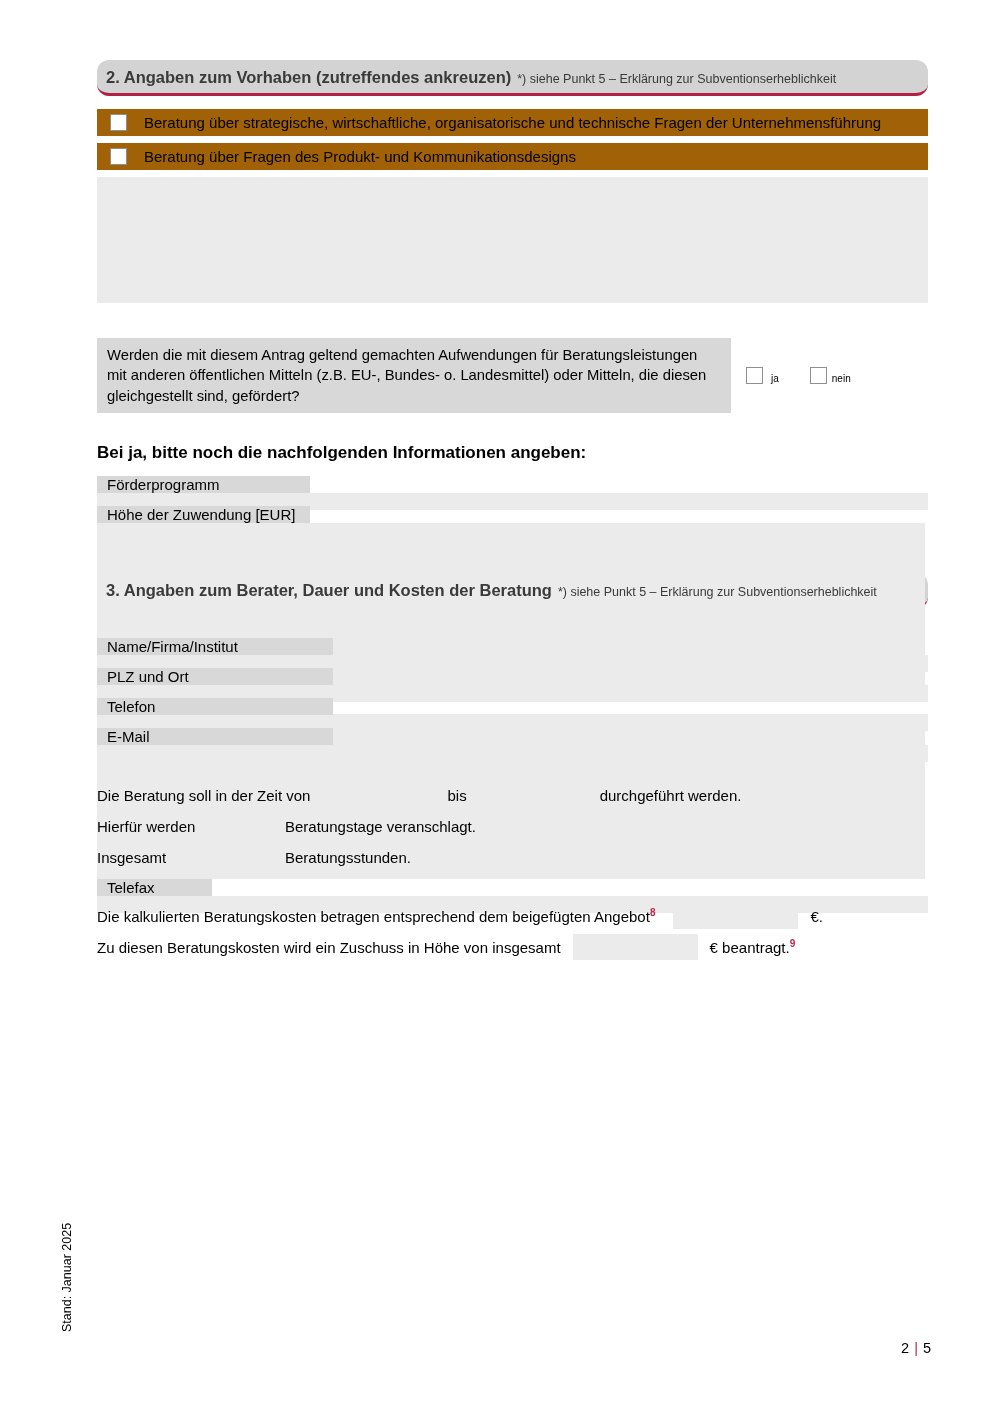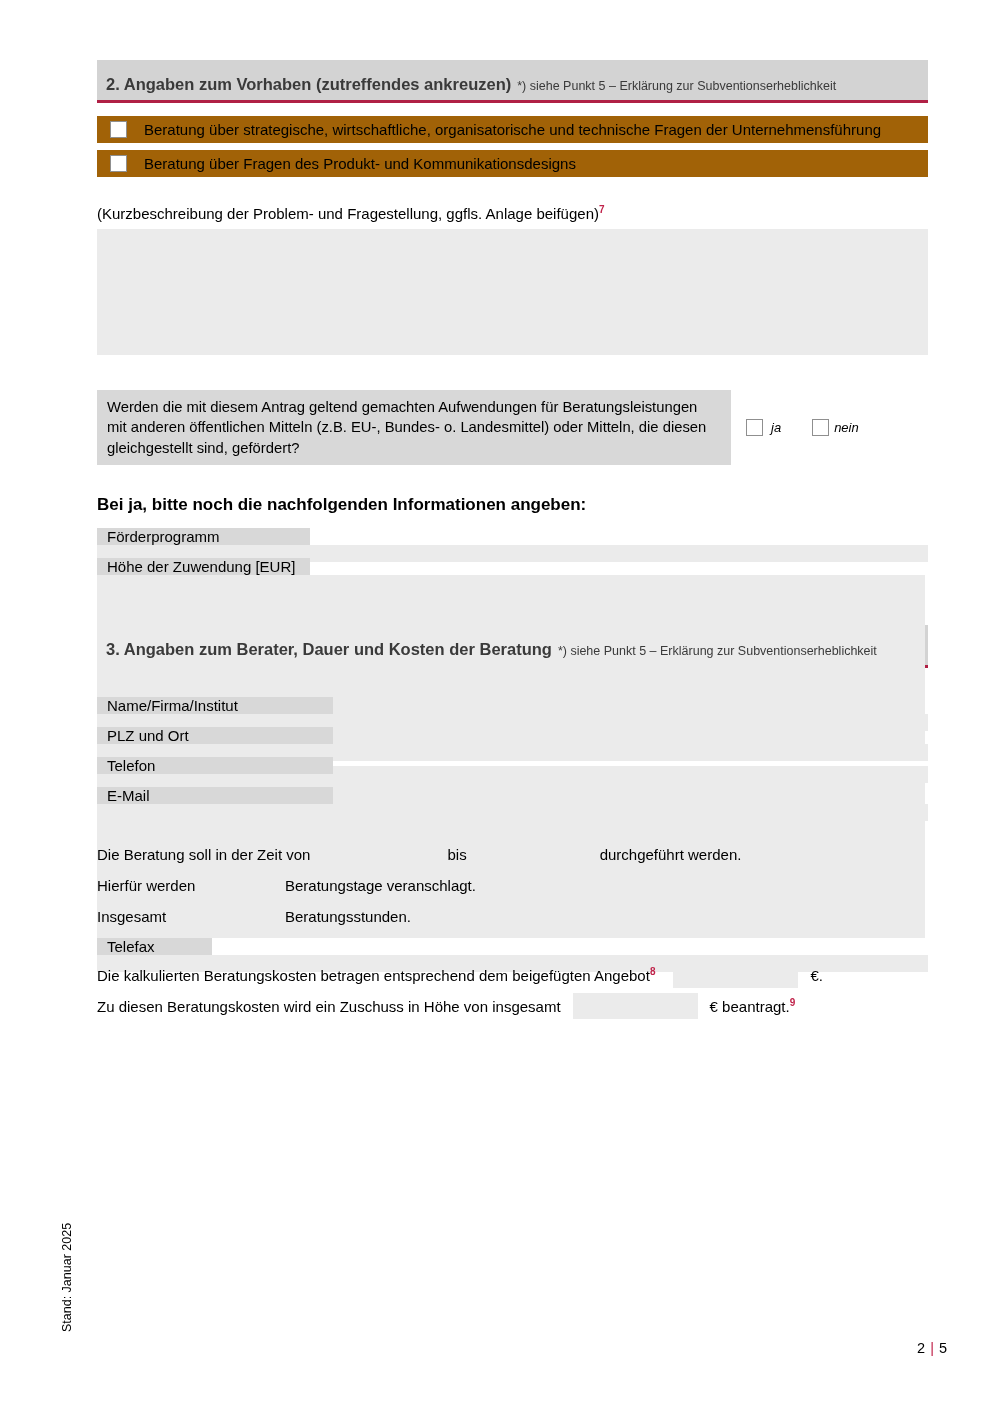--- a/index.html
+++ b/index.html
@@ -6,21 +6,21 @@
   .page{
     position:relative;width:1000px;height:1414px;background:#ffffff;
     font-family:"Liberation Sans","DejaVu Sans",sans-serif;color:#000;
     overflow:hidden;margin:0 auto;
   }
   .content{position:absolute;left:97px;top:0;width:831px;}
 
   
   .sec-header{
     margin-top:0;background:#d3d3d3;border-bottom:3px solid #b02045;
-    padding:15px 10px 6px 9px;box-sizing:border-box;
+    padding:8px 10px 6px 9px;box-sizing:border-box;border-radius:12px;
   }
   .sec-title{font-size:16.5px;font-weight:bold;color:#3a3a3a;}
   .sec-suffix{font-size:12.5px;color:#3a3a3a;margin-left:6px;}
 
   
   .cb-row{
     background:#a16207;height:27px;display:flex;align-items:center;
     padding-left:13px;margin-bottom:7px;font-size:15px;box-sizing:border-box;
   }
   .cb{
@@ -35,21 +35,21 @@
     display:block;margin-top:7px;width:831px;height:126px;background:#ebebeb;
     border:none;resize:none;box-sizing:border-box;font-family:inherit;font-size:15px;padding:6px 8px;
   }
 
   
   .fund-q{display:flex;align-items:center;margin-top:35px;}
   .q-box{
     width:634px;background:#d8d8d8;padding:7px 10px;font-size:14.8px;
     line-height:1.38;box-sizing:border-box;
   }
-  .yn{display:flex;align-items:center;margin-left:15px;font-size:13px;font-style:italic;}
+  .yn{display:flex;align-items:flex-end;margin-left:15px;font-size:10px;}
   .yn .cb{margin-right:8px;}
   .yn .lbl{margin-right:31px;}
   .yn .lbl:last-child{margin-right:0;}
   .yn .cb.nein{margin-right:5px;}
 
   .bold-note{margin:30px 0 0 0;font-size:17px;font-weight:bold;}
 
   
   .tbl{margin-top:13px;}
   .t-row{display:flex;height:27px;margin-bottom:3px;font-size:15px;flex-direction:column;}
@@ -73,21 +73,21 @@
   .line .txt{flex:0 0 auto;}
   .fw125{width:125px;} .fw121{width:121px;}
 
   .mt27{margin-top:27px;} .mt40{margin-top:40px;} .mt29{margin-top:29px;} .mt33{margin-top:33px;}
 
   
   .stand{
     position:absolute;left:60px;top:1332px;width:120px;font-size:12.5px;
     transform:rotate(-90deg);transform-origin:0 0;white-space:nowrap;color:#000;
   }
-  .pagenum{position:absolute;top:1340px;right:53px;font-size:14.5px;}
+  .pagenum{position:absolute;top:1340px;right:69px;font-size:14.5px;}
   .pagenum .sep{color:#c0234a;margin:0 5px;}
 </style>
 </head>
 <body>
 
 <div class="page">
   <div class="content">
 
     <div class="sec-header" style="margin-top:60px">
       <span class="sec-title">2. Angaben zum Vorhaben (zutreffendes ankreuzen)</span><span class="sec-suffix">*) siehe Punkt 5 – Erklärung zur Subventionserheblichkeit</span>
@@ -95,21 +95,20 @@
 
     <div class="cb-row" style="margin-top:13px">
       <span class="cb"></span>
       <span>Beratung über strategische, wirtschaftliche, organisatorische und technische Fragen der Unternehmensführung</span>
     </div>
     <div class="cb-row">
       <span class="cb"></span>
       <span>Beratung über Fragen des Produkt- und Kommunikationsdesigns</span>
     </div>
 
-    <p class="desc-label"><span>(Kurzbeschreibung der Problem- und Fragestellung, ggfls. Anlage beifügen)</span><sup class="fn">7</sup></p>
     <textarea class="big-field" aria-label="(Kurzbeschreibung der Problem- und Fragestellung, ggfls. Anlage beifügen)" style=""></textarea>
 
     <div class="fund-q">
       <div class="q-box">Werden die mit diesem Antrag geltend gemachten Aufwendungen für Beratungsleistungen mit anderen öffentlichen Mitteln (z.B. EU-, Bundes- o. Landesmittel) oder Mitteln, die diesen gleichgestellt sind, gefördert?</div>
       <div class="yn">
         <span class="cb"></span>
         <span class="lbl">ja</span>
         <span class="cb nein"></span>
         <span class="lbl">nein</span>
       </div>

